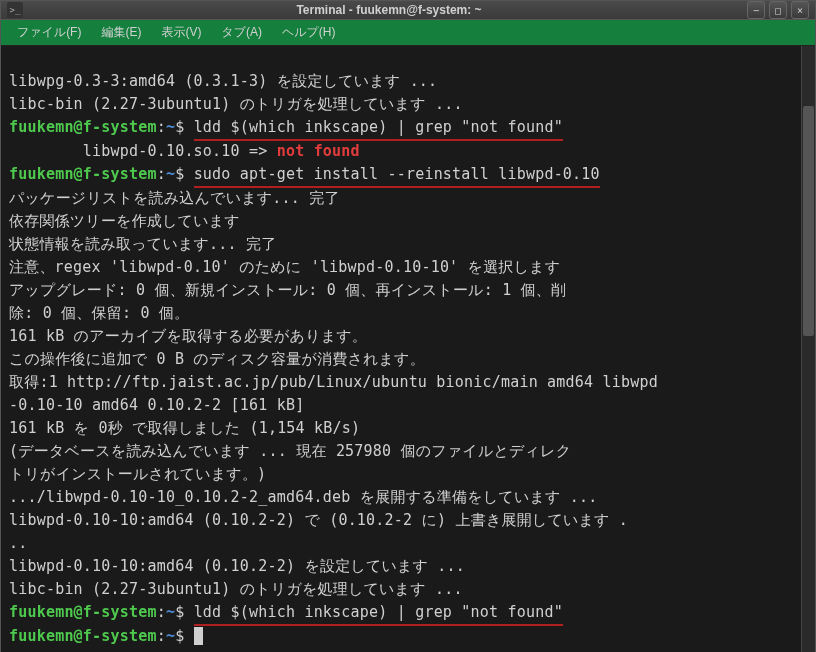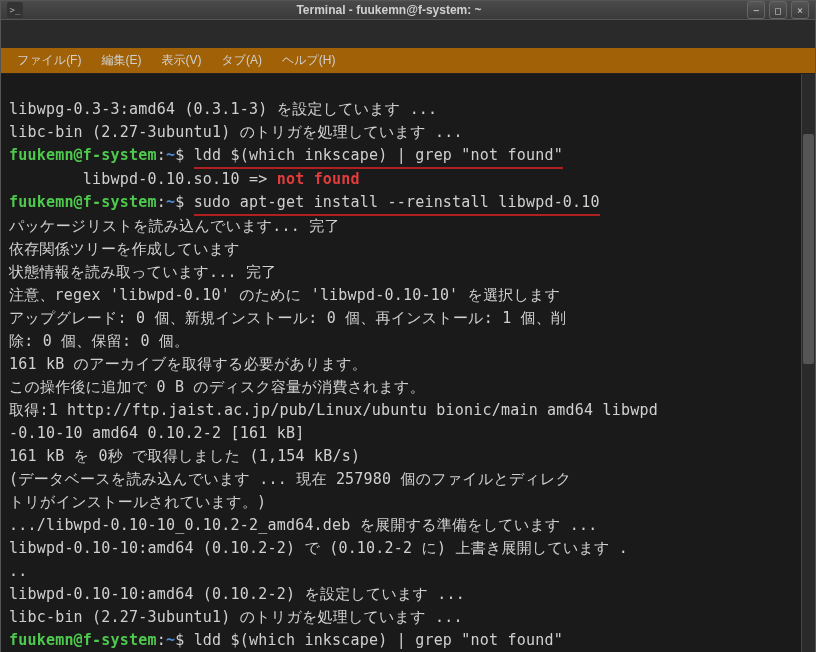--- a/index.html
+++ b/index.html
@@ -48,26 +48,25 @@
   background: linear-gradient(to bottom, #555, #3a3a3a);
   border: 1px solid #666;
   border-radius: 3px;
   color: #ccc;
   font-size: 10px;
   display: flex; align-items: center; justify-content: center;
   cursor: pointer;
 }
 .menubar {
   height: 26px;
-  background: #a16207;
+  background: #15803d;
   display: flex;
   align-items: center;
   padding: 0 6px;
   border-bottom: 1px solid #222;
-  margin-top: 28px;
 }
 .menu-item {
   color: #d0d0d0;
   font-size: 12px;
   font-family: sans-serif;
   padding: 4px 10px;
   cursor: pointer;
 }
 .term-wrap {
   flex: 1;

